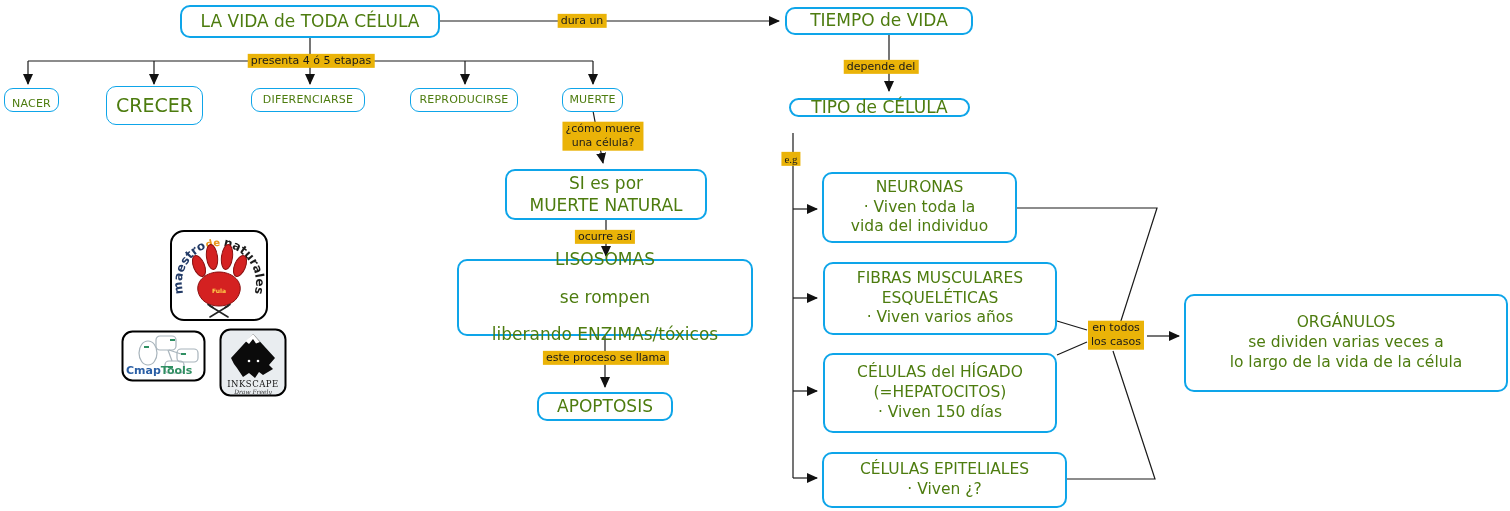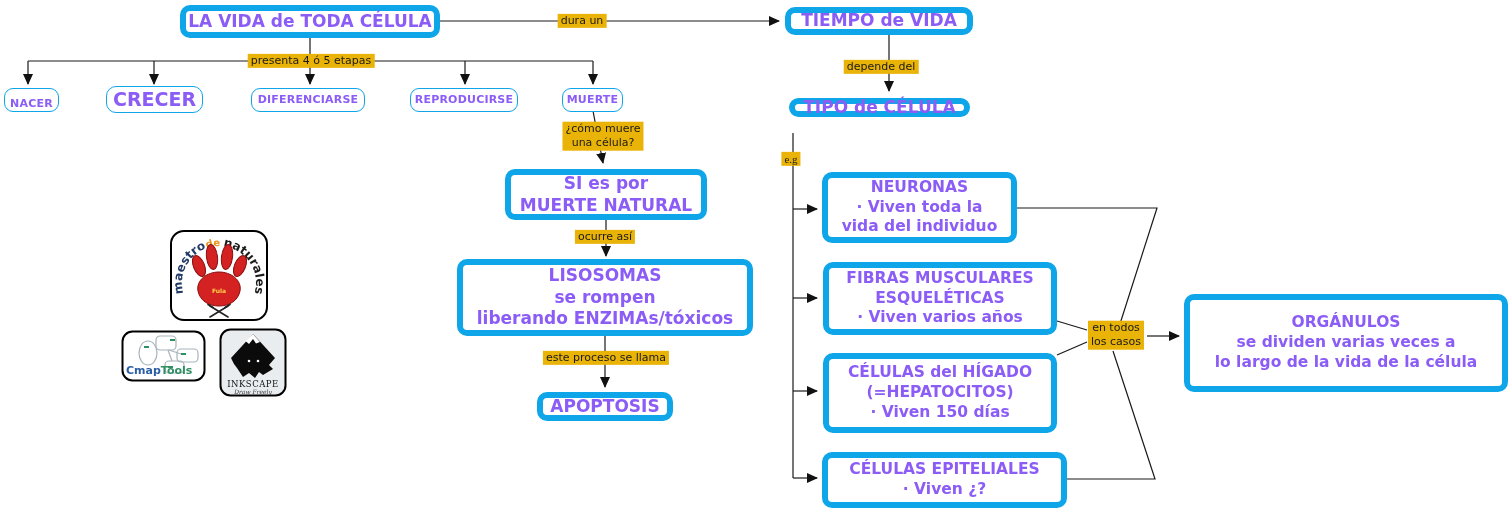--- a/index.html
+++ b/index.html
@@ -1,22 +1,22 @@
 <!DOCTYPE html>
 <html><head>
 <meta charset="utf-8">
 <title>Concept Map</title>
 <style>
   html,body{margin:0;padding:0;background:#fff;}
   .canvas{position:relative;width:1510px;height:511px;background:#ffffff;
           font-family:"DejaVu Sans","Liberation Sans",sans-serif;overflow:hidden;}
   svg.connectors{position:absolute;left:0;top:0;z-index:1;}
-  .node{position:absolute;z-index:2;background:#fff;border:6px solid #0ea5e9;border-radius:10px;
+  .node{position:absolute;z-index:2;background:#fff;border:2px solid #0ea5e9;border-radius:10px;
         box-sizing:border-box;display:flex;flex-direction:column;align-items:center;justify-content:center;
-        font-weight:bold;color:#8b5cf6;text-align:center;line-height:1.28;}
+        font-weight:normal;color:#4d7c0f;text-align:center;line-height:1.28;}
   .node span{white-space:nowrap;}
   .node.small{border-width:1.5px;border-radius:9px;font-size:11px;letter-spacing:.2px;}
   .link-label{position:absolute;z-index:3;transform:translate(-50%,-50%);background:#eab308;
               font-size:11px;color:#1a1a1a;text-align:center;line-height:1.3;padding:0 3px;white-space:nowrap;}
   .logo{position:absolute;z-index:2;}
 </style>
 </head>
 <body>
 
 <div class="canvas">
@@ -58,42 +58,42 @@
   </div>
 
   <div class="node" style="left:785px;top:7px;width:188px;height:28px;font-size:17px;">
     <span>TIEMPO de VIDA</span>
   </div>
 
   <div class="node small" style="left:4px;top:88px;width:55px;height:24px;justify-content:flex-end;">
     <span>NACER</span>
   </div>
 
-  <div class="node" style="left:106px;top:86px;width:97px;height:27px;font-size:19px;border-width:1.5px;">
+  <div class="node" style="left:106px;top:86px;width:97px;height:39px;font-size:19px;border-width:1.5px;">
     <span>CRECER</span>
   </div>
 
   <div class="node small" style="left:251px;top:88px;width:114px;height:24px;">
     <span>DIFERENCIARSE</span>
   </div>
 
   <div class="node small" style="left:410px;top:88px;width:108px;height:24px;">
     <span>REPRODUCIRSE</span>
   </div>
 
   <div class="node small" style="left:562px;top:88px;width:61px;height:24px;">
     <span>MUERTE</span>
   </div>
 
   <div class="node" style="left:505px;top:169px;width:202px;height:51px;font-size:17px;">
     <span>SI es por</span>
     <span>MUERTE NATURAL</span>
   </div>
 
-  <div class="node" style="left:457px;top:259px;width:296px;height:77px;font-size:17px;">
+  <div class="node" style="left:457px;top:259px;width:296px;height:77px;font-size:17px;gap:16px;">
     <span>LISOSOMAS</span>
     <span>se rompen</span>
     <span>liberando ENZIMAs/tóxicos</span>
   </div>
 
   <div class="node" style="left:537px;top:392px;width:136px;height:29px;font-size:17px;">
     <span>APOPTOSIS</span>
   </div>
 
   <div class="node" style="left:789px;top:98px;width:181px;height:19px;font-size:17px;">

